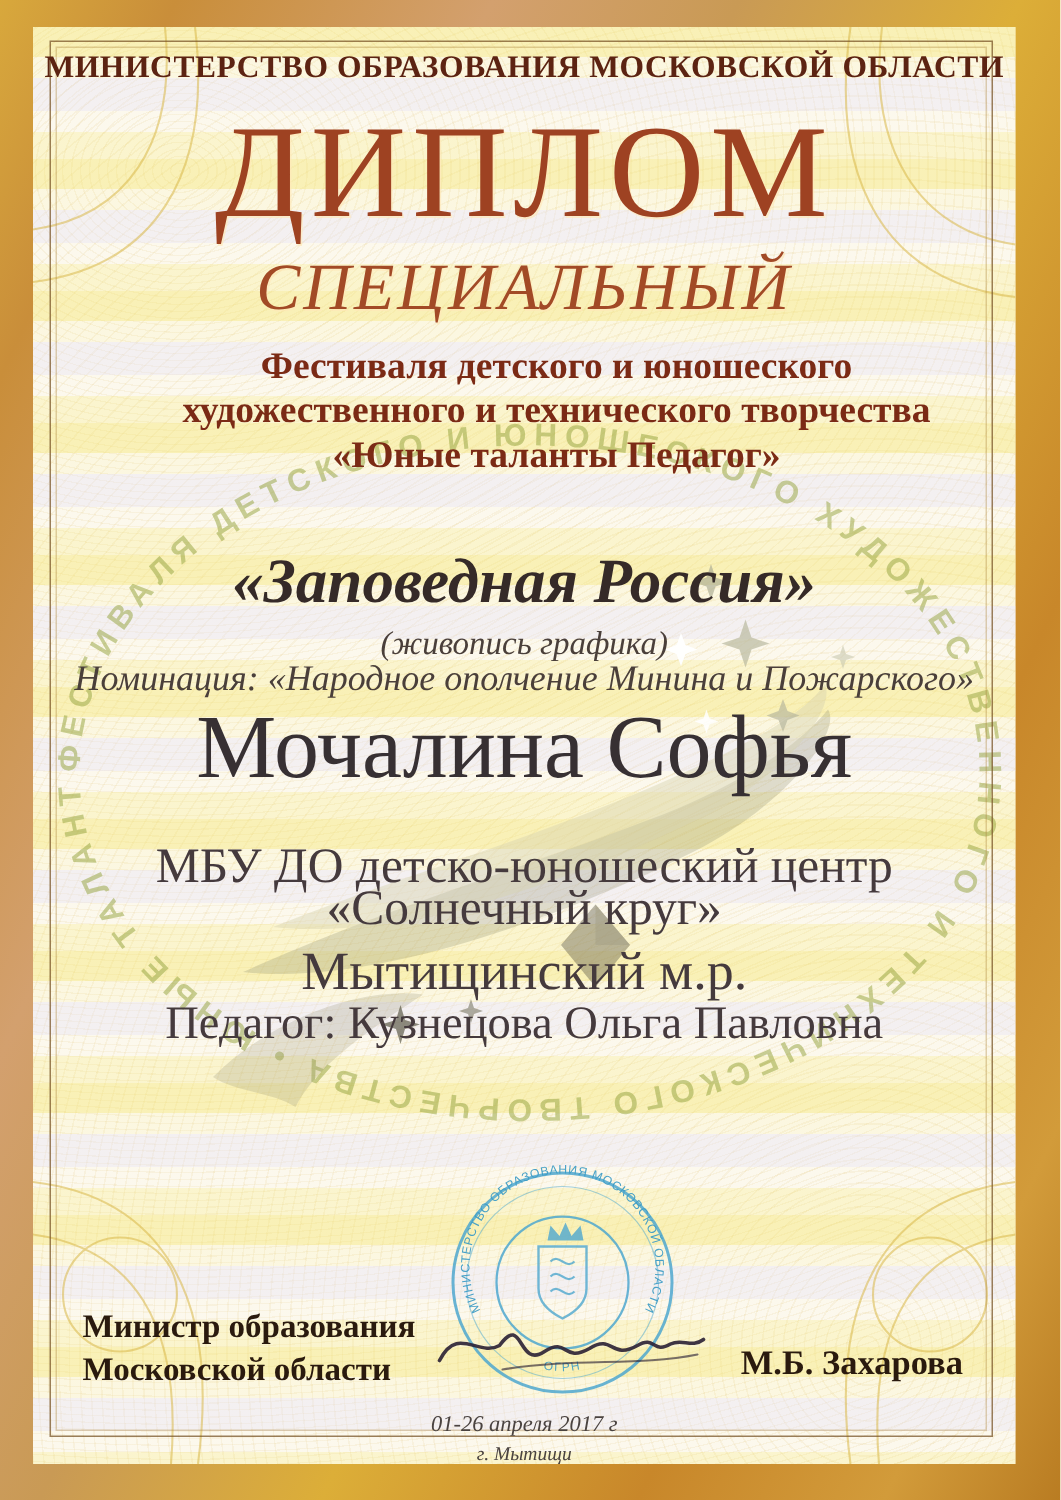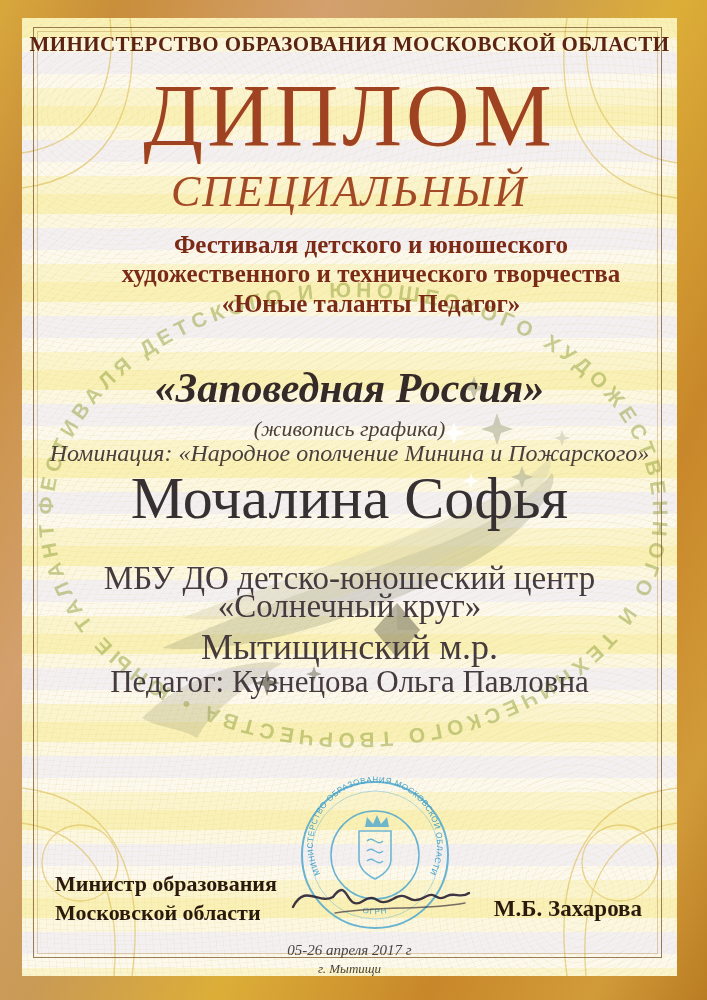--- a/index.html
+++ b/index.html
@@ -141,16 +141,16 @@
         <path d="M60,158 C110,150 150,156 190,148" stroke-width="1.4" opacity="0.7"></path>
       </g>
     </svg>
 
     <div class="minister">
       <div>Министр образования</div>
       <div>Московской области</div>
     </div>
     <div class="signame">М.Б. Захарова</div>
 
-    <div class="line date">05-26 апреля 2017 г</div>
+    <div class="line date">01-26 апреля 2017 г</div>
     <div class="line city">г. Мытищи</div>
   </div>
 </div>
 
 </body></html>

